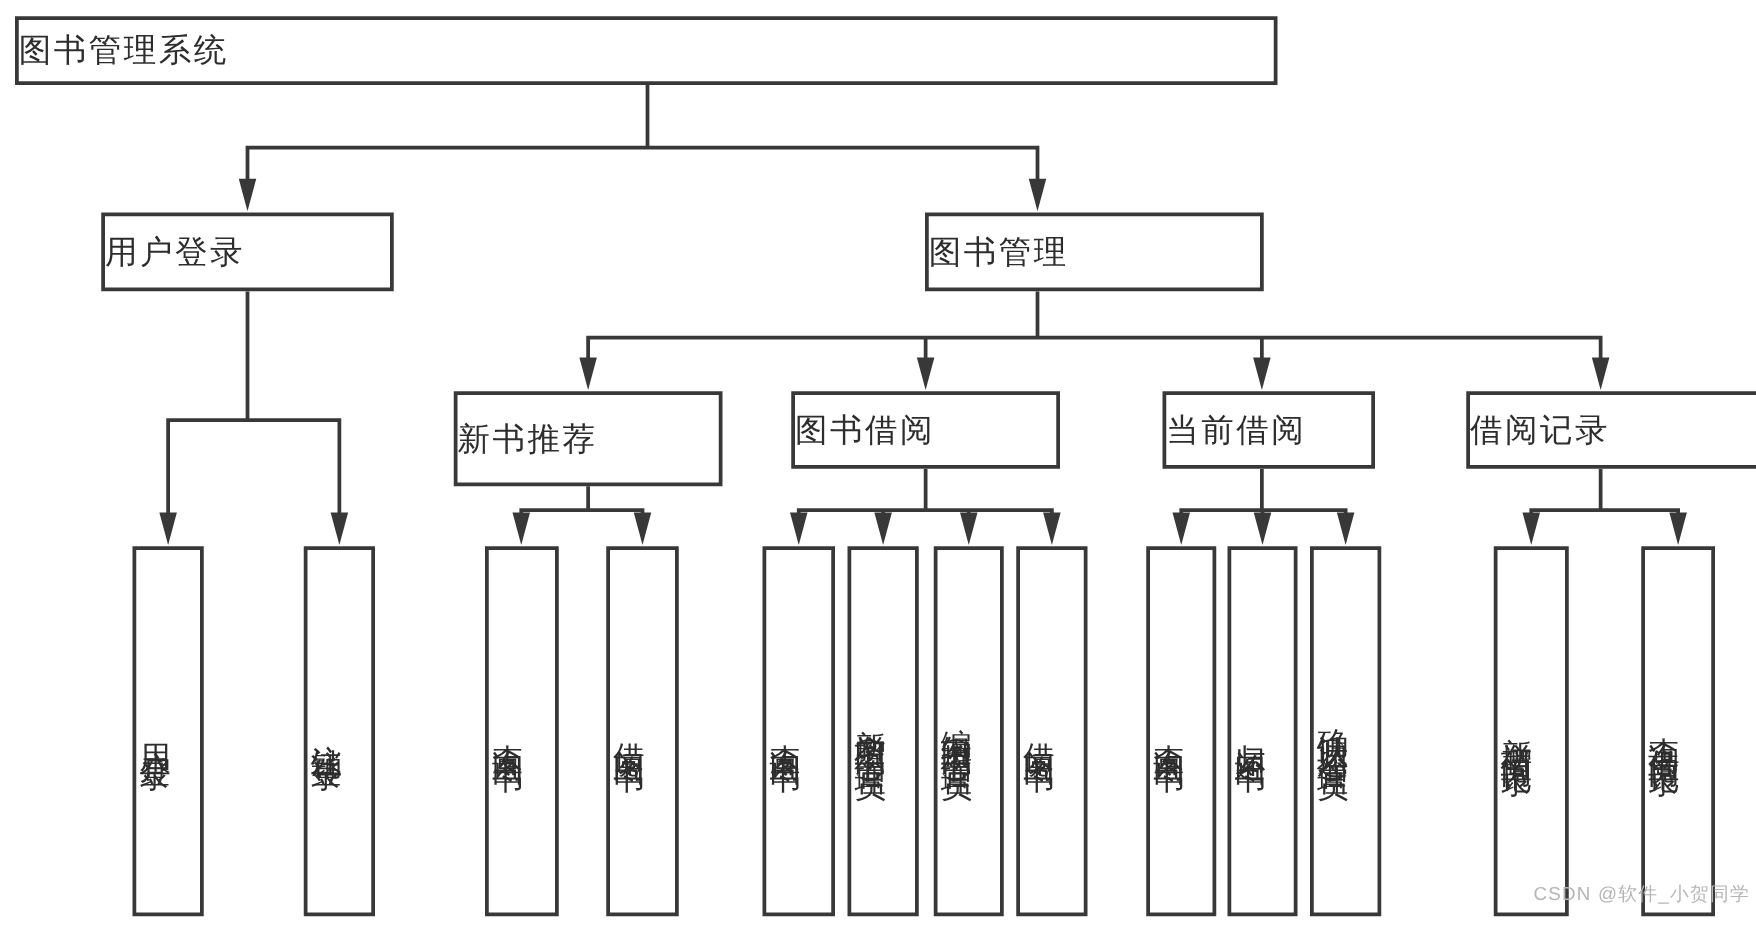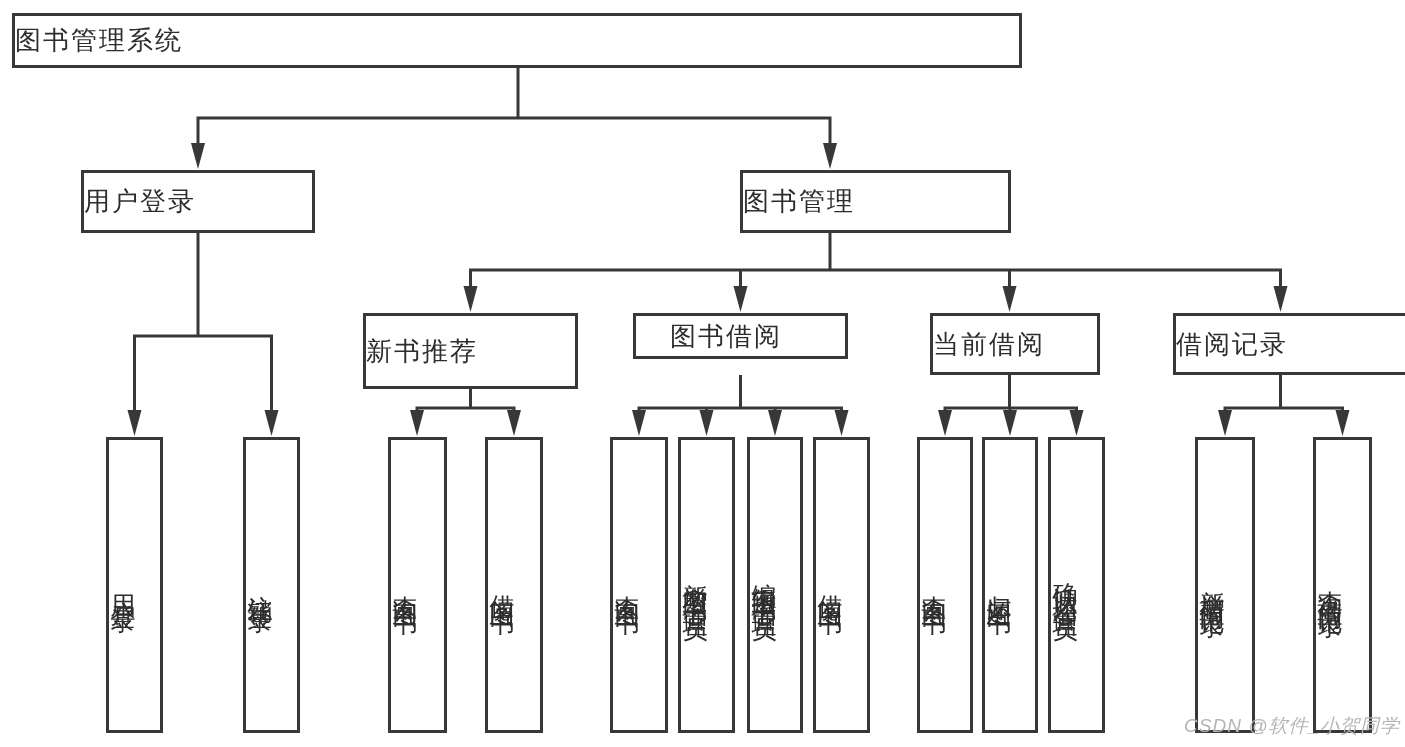--- a/index.html
+++ b/index.html
@@ -23,25 +23,24 @@
     font-size:26px;letter-spacing:2px;
   }
   .node-h{white-space:nowrap;}
   .leaf span{
     writing-mode:vertical-rl;
     font-size:25px;letter-spacing:5px;
     line-height:1.1;
     white-space:nowrap;
   }
   .watermark{
-    position:absolute;right:5px;bottom:8px;
-    font-size:19px;letter-spacing:1px;
+    position:absolute;right:5px;bottom:22px;
+    font-size:15px;letter-spacing:1px;
     color:var(--color-watermark,#b5b5b5);
     white-space:nowrap;
-    font-style:italic;
   }
 </style>
 </head>
 <body>
 
 <div class="stage">
 
   <svg class="connector-svg" viewBox="0 0 1405 747" xmlns="http://www.w3.org/2000/svg">
     <g class="connector-lines">
 
@@ -101,21 +100,21 @@
   <div class="node node-h" style="left:81px;top:170px;width:234px;height:63px;">
     <span>用户登录</span>
   </div>
   <div class="node node-h" style="left:712px;top:170px;width:271px;height:63px;margin-left:28px;">
     <span>图书管理</span>
   </div>
 
   <div class="node node-h" style="left:363px;top:313px;width:215px;height:76px;">
     <span>新书推荐</span>
   </div>
-  <div class="node node-h" style="left:633px;top:313px;width:215px;height:46px;padding-left:34px;">
+  <div class="node node-h" style="left:633px;top:313px;width:215px;height:62px;">
     <span>图书借阅</span>
   </div>
   <div class="node node-h" style="left:902px;top:313px;width:170px;height:62px;margin-left:28px;">
     <span>当前借阅</span>
   </div>
   <div class="node node-h" style="left:1173px;top:313px;width:251px;height:62px;">
     <span>借阅记录</span>
   </div>
 
   <div class="node leaf" style="left:106px;top:437px;width:57px;height:296px;">

